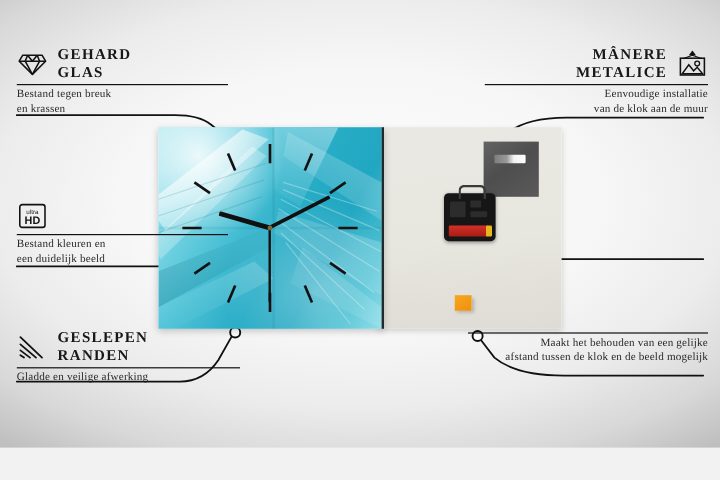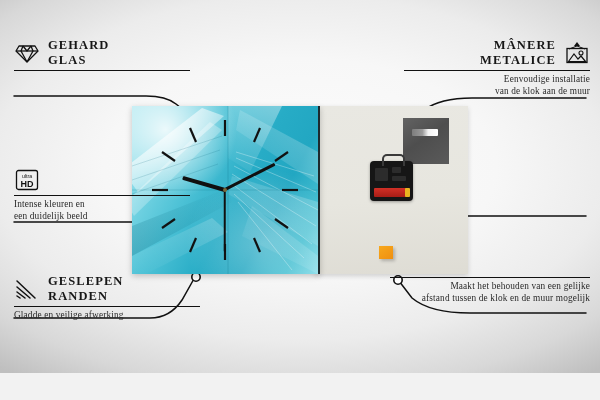--- a/index.html
+++ b/index.html
@@ -218,32 +218,34 @@
           <path d="M2,10 L24,10"></path>
             <path d="M9,5 L7,10 L13,21"></path>
             <path d="M17,5 L19,10 L13,21"></path>
           <path d="M9,5 L13,10 L17,5"></path>
         </g>
       </svg>
       <div class="co-title">GEHARD
 GLAS</div>
     </div>
     <div class="co-rule" style="width:176px;"></div>
+    <div class="co-sub">Bestand tegen breuk
+en krassen</div>
   </div>
 
   <div class="callout co-left" id="c-print">
     <div class="co-head">
       <svg class="ico" viewBox="0 0 26 24">
         <rect x="2.5" y="2.5" width="21" height="19" rx="2" fill="none" stroke="#111" stroke-width="1.3"></rect>
         <text x="13" y="10.2" font-family="Liberation Sans, sans-serif" font-size="5.2" fill="#111" text-anchor="middle">ultra</text>
         <text x="13" y="18.6" font-family="Liberation Sans, sans-serif" font-size="9" font-weight="bold" fill="#111" text-anchor="middle">HD</text>
       </svg>
     </div>
     <div class="co-rule" style="width:176px;"></div>
-    <div class="co-sub">Intense kleuren en
+    <div class="co-sub">Bestand kleuren en
 een duidelijk beeld</div>
   </div>
 
   <div class="callout co-right" id="c-metal">
     <div class="co-head">
       <div class="co-title">MÂNERE
 METALICE</div>
       <svg class="ico" viewBox="0 0 26 24">
         <path d="M13,1 L16,5 L10,5 Z" fill="#111"></path>
         <path d="M13,5 L5,8 M13,5 L21,8" stroke="#111" stroke-width="1" fill="none"></path>
@@ -271,16 +273,16 @@
 RANDEN</div>
     </div>
     <div class="co-rule" style="width:186px;"></div>
     <div class="co-sub">Gladde en veilige afwerking</div>
   </div>
 
 
   <div class="callout co-right" id="c-spacer">
     <div class="co-rule" style="width:200px;"></div>
     <div class="co-sub">Maakt het behouden van een gelijke
-afstand tussen de klok en de muur mogelijk</div>
+afstand tussen de klok en de beeld mogelijk</div>
   </div>
 
 </div>
 
 </body></html>

